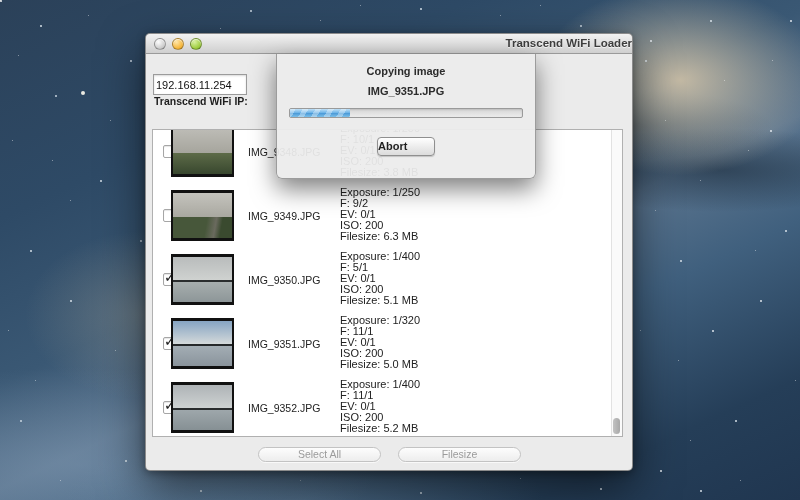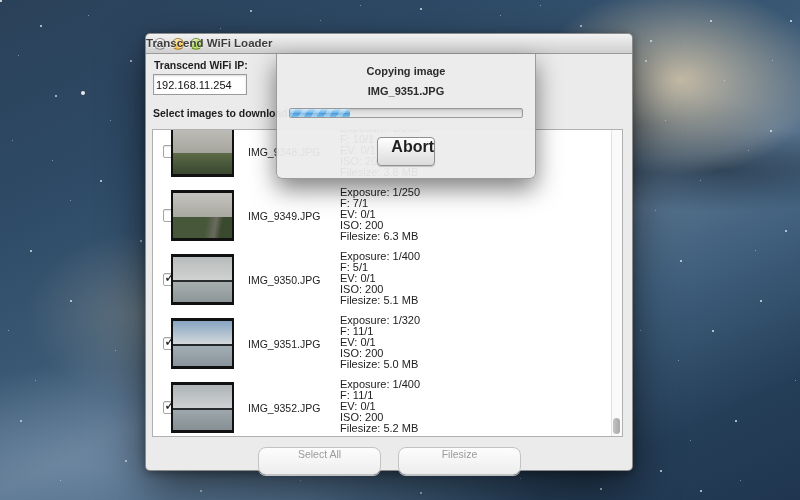--- a/index.html
+++ b/index.html
@@ -43,33 +43,33 @@
     background:#ebebeb; border-radius:5px;
     box-shadow: 0 18px 45px rgba(0,0,0,.55), 0 2px 8px rgba(0,0,0,.35);
     border:1px solid rgba(60,60,60,.55);
   }
   .titlebar{
     position:absolute; left:0; top:0; right:0; height:20px;
     background:linear-gradient(#f2f2f2,#cfcfcf);
     border-bottom:1px solid #9a9a9a; border-radius:5px 5px 0 0;
   }
   .title{
-    position:absolute; left:0; right:0; top:3px; text-align:left;
+    position:absolute; left:0; right:0; top:3px; text-align:right;
     font-size:11.5px; font-weight:bold; color:#3e3e3e;
     text-shadow:0 1px 0 rgba(255,255,255,.65);
   }
   .traffic{ position:absolute; left:8px; top:4px; display:flex; gap:6px; }
   .tl{ width:12px; height:12px; border-radius:50%; display:inline-block;
        border:1px solid rgba(0,0,0,.3);
        box-shadow:inset 0 1px 1px rgba(255,255,255,.7); }
   .tl.close{ background:radial-gradient(circle at 35% 30%, #fdfdfd, #c9c9c9 70%, #ababab); }
   .tl.min  { background:radial-gradient(circle at 35% 30%, #ffe6a8, #f6b73c 65%, #d89a1e); }
   .tl.zoom { background:radial-gradient(circle at 35% 30%, #d8f0a0, #9fce3f 65%, #74a524); }
 
-  .label{ position:absolute; font-size:10.5px; font-weight:bold; color:#1e1e1e; }
+  .label{ position:absolute; font-size:10.5px; font-weight:bold; color:#1e1e1e;margin-top:36px; }
   .ip-label{ left:8px; top:25px; }
   .list-label{ left:7px; top:73px; }
   .ip-input{
     position:absolute; left:7px; top:40px; width:94px; height:21px;
     border:1px solid #9b9b9b; background:#fff; font-size:11px; color:#111;
     padding:0 2px; font-family:"Liberation Sans","DejaVu Sans",sans-serif;
     box-shadow:inset 0 1px 2px rgba(0,0,0,.15);
   }
 
   
@@ -110,21 +110,21 @@
     position:absolute; right:0; top:0; width:11px; height:100%;
     background:#fafafa; border-left:1px solid #e2e2e2;
   }
   .scroll-thumb{
     position:absolute; right:2px; bottom:2px; width:7px; height:16px;
     background:linear-gradient(90deg,#c2c2c2,#a8a8a8); border-radius:4px;
   }
 
   
   .pill{
-    position:absolute; height:28px; width:123px; top:413px;
+    position:absolute; height:15px; width:123px; top:413px;
     border:1px solid #c3c3c3; border-radius:8px;
     background:linear-gradient(#fdfdfd,#ededed);
     font-size:10.5px; color:#9b9b9b; text-align:center; line-height:13px;
     font-family:"Liberation Sans","DejaVu Sans",sans-serif;
     box-shadow:0 1px 0 rgba(255,255,255,.7);
   }
   .pill.select-all{ left:112px; }
   .pill.download{ left:252px; }
 
   
@@ -149,24 +149,24 @@
     height:100%;
     background:linear-gradient(#bfe0f7,#6fb5e8 45%,#4d9bd8 55%,#7cc0ea);
     position:relative;
   }
   .progress .fill::after{
     content:""; position:absolute; inset:0;
     background:repeating-linear-gradient(120deg, rgba(255,255,255,.35) 0 5px, rgba(255,255,255,0) 5px 11px);
   }
   .abort{
     position:absolute; left:50%; transform:translateX(-50%); top:83px;
-    width:58px; height:29px;
+    width:58px; height:19px;
     border:1px solid #8f8f8f; border-radius:4px;
     background:linear-gradient(#ffffff,#e9e9e9 60%,#dcdcdc);
-    font-size:16px; font-weight:bold; color:#1f1f1f; text-align:right; line-height:17px;
+    font-size:11px; font-weight:bold; color:#1f1f1f; text-align:left; line-height:17px;
     font-family:"Liberation Sans","DejaVu Sans",sans-serif;
     box-shadow:0 1px 1px rgba(0,0,0,.18);
   }
 </style>
 </head>
 <body>
 
 <div class="desktop">
   <span class="stars layer1"></span>
   <span class="stars layer2"></span>
@@ -206,21 +206,21 @@
           </div>
           <div class="row" style="top: 54px;">
             <span class="cb"></span>
             <div class="thumb scene-forest2">
               <div class="p1"></div>
               <div class="p2"></div>
             </div>
             <div class="fname">IMG_9349.JPG</div>
             <div class="exif">
               <div>Exposure: 1/250</div>
-              <div>F: 7/1</div>
+              <div>F: 9/2</div>
               <div>EV: 0/1</div>
               <div>ISO: 200</div>
               <div>Filesize: 6.3 MB</div>
             </div>
           </div>
           <div class="row" style="top: 118px;">
             <span class="cb">
               <span class="mark">✓</span>
             </span>
             <div class="thumb scene-lake1">

